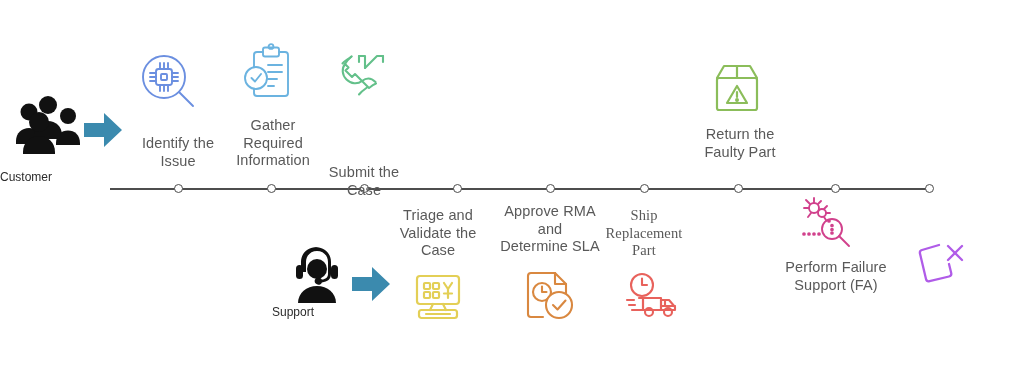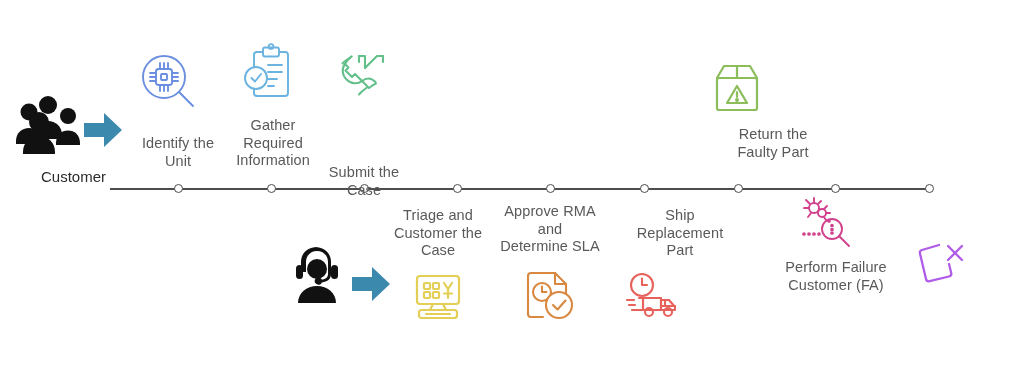--- a/index.html
+++ b/index.html
@@ -19,22 +19,22 @@
     background:#ffffff;border:1.6px solid #4d4d4d;
     box-sizing:border-box;
   }
 
   .label{
     position:absolute;text-align:center;
     font-size:14.5px;line-height:17.5px;color:#595959;
     letter-spacing:.1px;
   }
   .actor-label{
-    position:absolute;text-align:right;
-    font-size:15px;line-height:18px;color:#2b2b2b;
+    position:absolute;text-align:left;
+    font-size:12px;line-height:18px;color:#2b2b2b;
   }
 
   .icon{position:absolute;}
   .icon svg{display:block;overflow:visible;}
 
   
   .arrow{position:absolute;}
 </style>
 </head>
 <body>
@@ -79,20 +79,21 @@
     <svg width="50" height="58" viewBox="0 0 50 58">
       <g fill="#111111">
         <path d="M25 2c-9.5 0-16 6.5-16 15v10h5V17c0-6.5 4.8-11 11-11s11 4.5 11 11v12c0 3.4-2.4 5.2-6.2 5.6-.6-1.3-1.9-2.1-3.4-2.1-2.1 0-3.8 1.6-3.8 3.6s1.7 3.6 3.8 3.6c1.6 0 2.9-.9 3.5-2.3 5.7-.5 9.1-3.4 9.1-8.4V17c0-8.5-6.5-15-16-15z"></path>
         <rect x="4" y="20" width="7" height="14" rx="3.5"></rect>
         <rect x="39" y="20" width="7" height="14" rx="3.5"></rect>
         <circle cx="25" cy="24" r="10"></circle>
         <path d="M6 58c0-10 8.5-17 19-17s19 7 19 17z"></path>
       </g>
     </svg>
   </div>
+  <div class="actor-label" style="left:272px;top:303px;width:92px;">Support</div>
 
   <div class="arrow" style="left:352px;top:265px;">
     <svg width="40" height="38" viewBox="0 0 40 38">
       <path d="M0 12h20V2l18 17-18 17V26H0z" fill="#3b8aae"></path>
     </svg>
   </div>
 
   <div class="icon" style="left:140px;top:53px;">
     <svg width="56" height="56" viewBox="0 0 56 56" fill="none" stroke="#6b8fe0" stroke-width="1.9" stroke-linecap="round" stroke-linejoin="round">
       <circle cx="24" cy="24" r="21"></circle>
@@ -108,21 +109,21 @@
       <line x1="16" y1="20" x2="10" y2="20"></line>
         <line x1="16" y1="24" x2="10" y2="24"></line>
         <line x1="16" y1="28" x2="10" y2="28"></line>
       <line x1="32" y1="20" x2="38" y2="20"></line>
         <line x1="32" y1="24" x2="38" y2="24"></line>
         <line x1="32" y1="28" x2="38" y2="28"></line>
     </svg>
   </div>
   <div class="label" style="left:124px;top:135px;width:108px;">
     <div>Identify the</div>
-    <div>Unit</div>
+    <div>Issue</div>
   </div>
 
   <div class="icon" style="left:243px;top:44px;">
     <svg width="58" height="58" viewBox="0 0 58 58" fill="none" stroke="#6bb3e0" stroke-width="1.9" stroke-linecap="round" stroke-linejoin="round">
       <path d="M20 8H14a3 3 0 0 0-3 3v38a3 3 0 0 0 3 3h28a3 3 0 0 0 3-3V11a3 3 0 0 0-3-3h-6"></path>
       <rect x="20" y="3.5" width="16" height="9" rx="2"></rect>
       <circle cx="28" cy="2.5" r="2.4"></circle>
       <line x1="25" y1="21" x2="39" y2="21"></line>
       <line x1="25" y1="28" x2="39" y2="28"></line>
       <line x1="25" y1="35" x2="34" y2="35"></line>
@@ -151,21 +152,21 @@
       <polyline points="46,8 46,14"></polyline>
     </svg>
   </div>
   <div class="label" style="left:314px;top:135px;width:100px;margin-top:29px;">
     <div>Submit the</div>
     <div>Case</div>
   </div>
 
   <div class="label" style="left:385px;top:207px;width:106px;">
     <div>Triage and</div>
-    <div>Customer the</div>
+    <div>Validate the</div>
     <div>Case</div>
   </div>
   <div class="icon" style="left:411px;top:274px;">
     <svg width="54" height="48" viewBox="0 0 54 48" fill="none" stroke="#e3cf56" stroke-width="2.2" stroke-linecap="round" stroke-linejoin="round">
       <rect x="6" y="2" width="42" height="28" rx="3"></rect>
       <rect x="13" y="9" width="6" height="6" rx="1"></rect>
       <rect x="22" y="9" width="6" height="6" rx="1"></rect>
       <rect x="13" y="18" width="6" height="6" rx="1"></rect>
       <rect x="22" y="18" width="6" height="6" rx="1"></rect>
       <polyline points="33,9 37,15 41,9"></polyline>
@@ -187,21 +188,21 @@
       <path d="M33 3H9a3 3 0 0 0-3 3v38a3 3 0 0 0 3 3h12"></path>
       <path d="M33 3l11 11v14"></path>
       <polyline points="33,3 33,14 44,14"></polyline>
       <circle cx="20" cy="22" r="9"></circle>
       <polyline points="20,16.5 20,22 24.5,22"></polyline>
       <circle cx="37" cy="35" r="13" fill="#ffffff"></circle>
       <polyline points="31,35 35.5,39.5 43.5,30.5"></polyline>
     </svg>
   </div>
 
-  <div class="label" style="left:624px;top:207px;width:112px;">
+  <div class="label" style="left:588px;top:207px;width:112px;font-family:Liberation Serif, serif;">
     <div>Ship</div>
     <div>Replacement</div>
     <div>Part</div>
   </div>
   <div class="icon" style="left:625px;top:272px;">
     <svg width="58" height="48" viewBox="0 0 58 48" fill="none" stroke="#e8625c" stroke-width="2.1" stroke-linecap="round" stroke-linejoin="round">
       <circle cx="17" cy="13" r="11"></circle>
       <polyline points="17,6.5 17,13 22,13"></polyline>
       <path d="M14 26H18v12H9"></path>
       <path d="M18 26h18v12H18z"></path>
@@ -221,21 +222,21 @@
   <div class="icon" style="left:710px;top:62px;">
     <svg width="54" height="52" viewBox="0 0 54 52" fill="none" stroke="#8bbd5a" stroke-width="2.2" stroke-linecap="round" stroke-linejoin="round">
       <path d="M7 16l7-12h26l7 12"></path>
       <line x1="27" y1="4" x2="27" y2="16"></line>
       <rect x="7" y="16" width="40" height="32" rx="2"></rect>
       <path d="M27 24l10 17H17z"></path>
       <line x1="27" y1="30" x2="27" y2="35"></line>
       <circle cx="27" cy="38" r="0.9" fill="#8bbd5a"></circle>
     </svg>
   </div>
-  <div class="label" style="left:718px;top:126px;width:110px;">
+  <div class="label" style="left:685px;top:126px;width:110px;">
     <div>Return the</div>
     <div>Faulty Part</div>
   </div>
 
   <div class="icon" style="left:798px;top:196px;">
     <svg width="62" height="56" viewBox="0 0 62 56" fill="none" stroke="#d1418c" stroke-width="1.9" stroke-linecap="round" stroke-linejoin="round">
       <circle cx="16" cy="12" r="5"></circle>
       <circle cx="24" cy="17" r="4"></circle>
       <line x1="16" y1="7" x2="16" y2="2"></line>
       <line x1="11" y1="12" x2="6" y2="12"></line>
@@ -252,21 +253,21 @@
       <circle cx="34" cy="33.5" r="0.9" fill="#d1418c"></circle>
       <circle cx="34" cy="37" r="0.9" fill="#d1418c"></circle>
       <circle cx="6" cy="38" r="0.9" fill="#d1418c"></circle>
       <circle cx="11" cy="38" r="0.9" fill="#d1418c"></circle>
       <circle cx="16" cy="38" r="0.9" fill="#d1418c"></circle>
       <circle cx="21" cy="38" r="0.9" fill="#d1418c"></circle>
     </svg>
   </div>
   <div class="label" style="left:771px;top:259px;width:130px;">
     <div>Perform Failure</div>
-    <div>Customer (FA)</div>
+    <div>Support (FA)</div>
   </div>
 
   <div class="icon" style="left:912px;top:238px;">
     <svg width="56" height="52" viewBox="0 0 56 52" fill="none" stroke="#b05ce8" stroke-width="2.3" stroke-linecap="round" stroke-linejoin="round">
       <path d="M27 7 L10 12 a3 3 0 0 0-2 3.6 L14 41 a3 3 0 0 0 3.6 2.2 L37 38.5 a3 3 0 0 0 2.2-3.6 L37 26"></path>
       <line x1="36" y1="8" x2="50" y2="22"></line>
       <line x1="50" y1="8" x2="36" y2="22"></line>
     </svg>
   </div>
 

